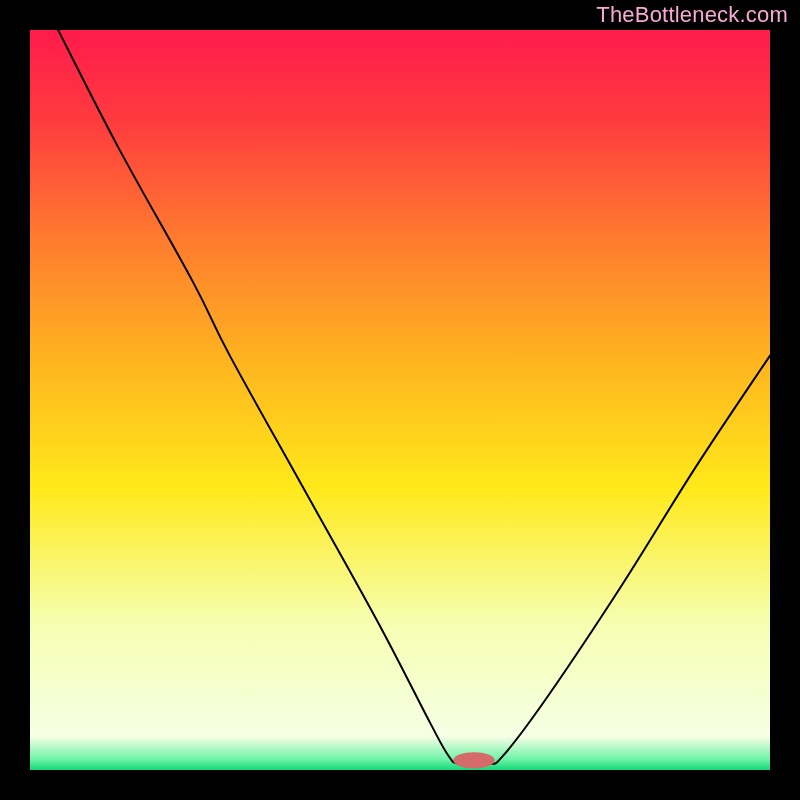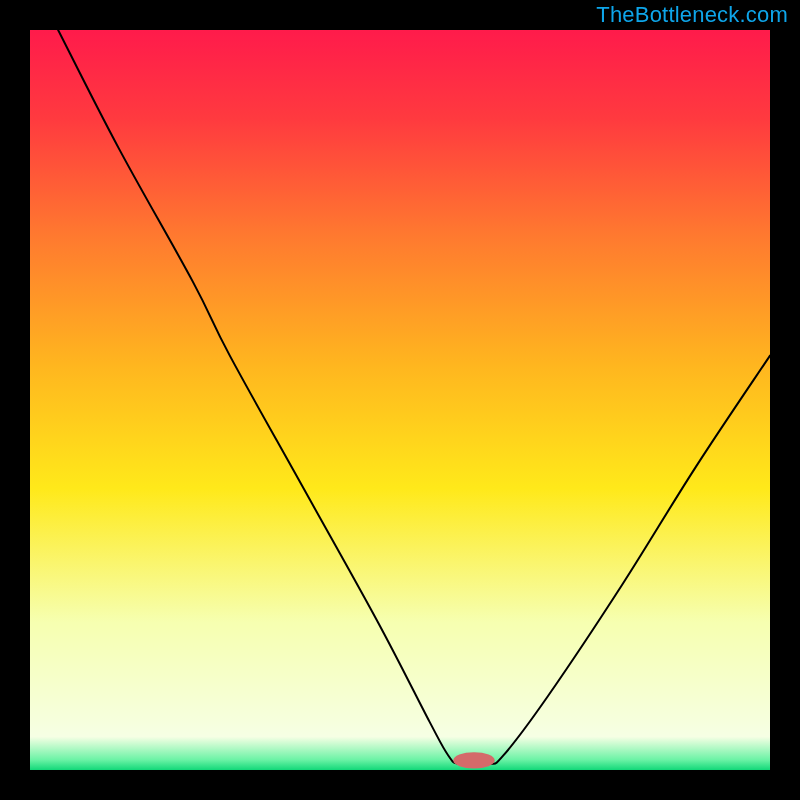--- a/index.html
+++ b/index.html
@@ -14,21 +14,21 @@
   .outer {
     position: relative;
     width: 800px;
     height: 800px;
     background: #000;
   }
   .watermark {
     position: absolute;
     top: 2px;
     right: 12px;
-    color: #0ea5e9;
+    color: #f9a8d4;
     font-size: 22px;
     font-weight: 500;
     letter-spacing: 0.2px;
   }
   .plot-frame {
     position: absolute;
     left: 30px;
     top: 30px;
     width: 740px;
     height: 740px;

